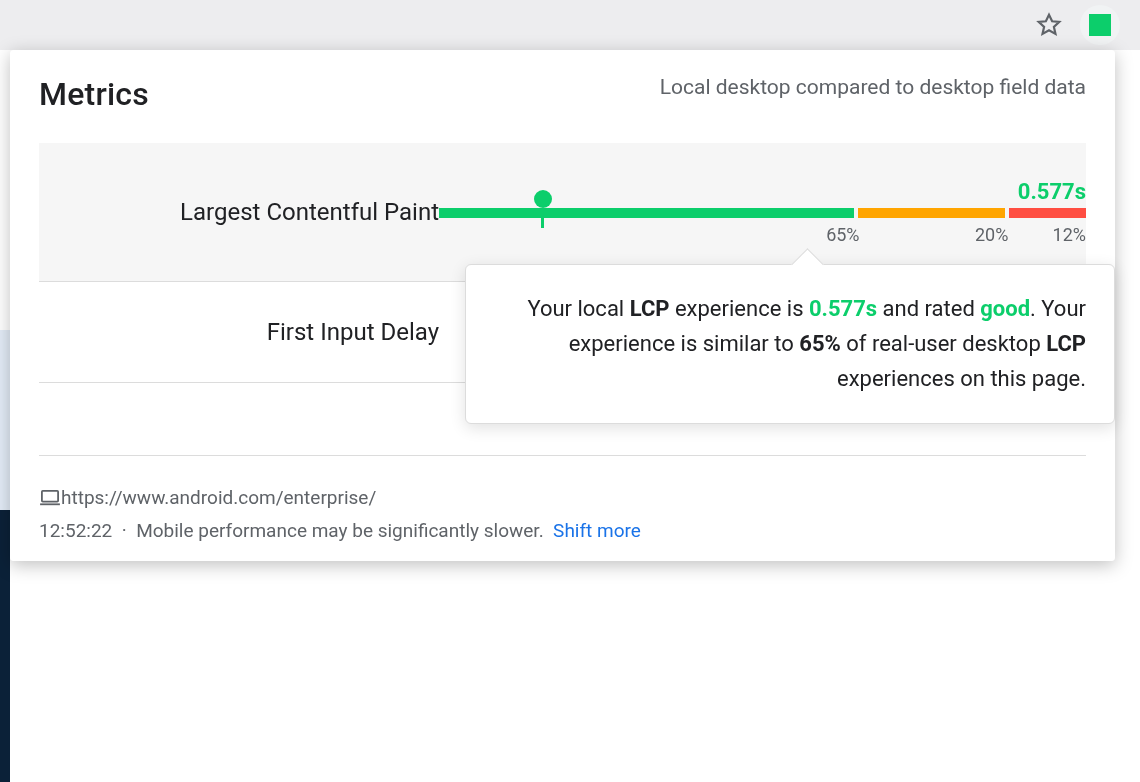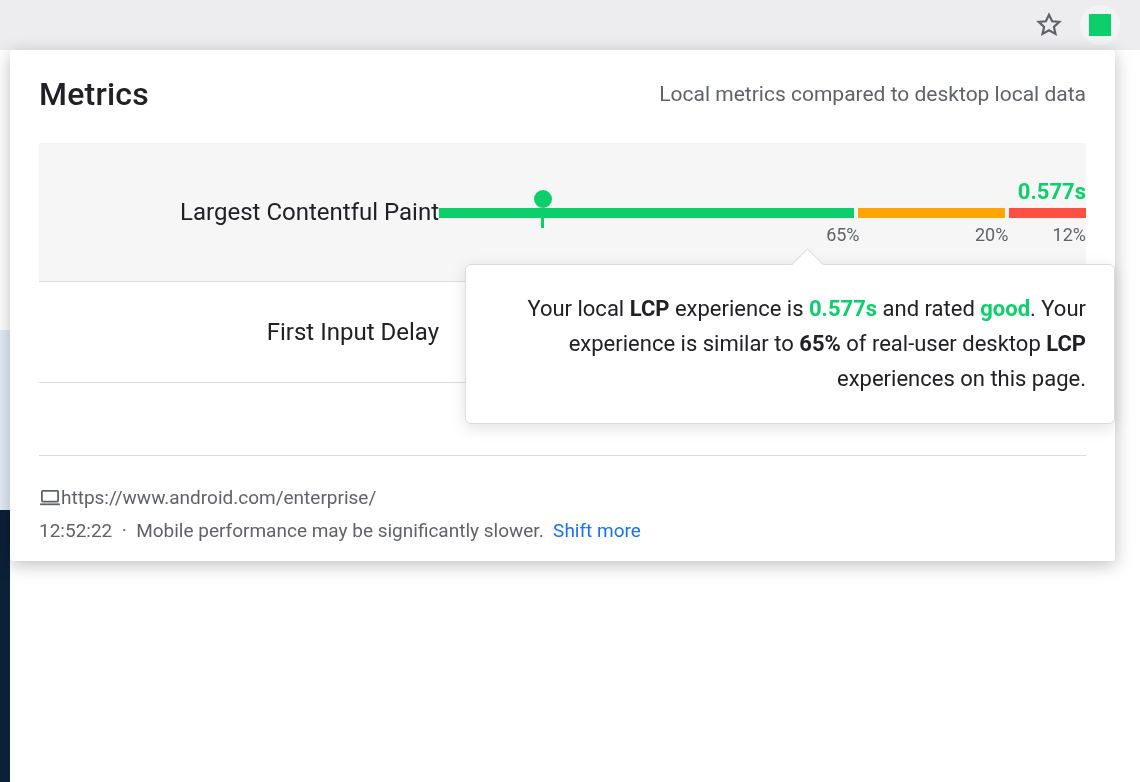--- a/index.html
+++ b/index.html
@@ -50,21 +50,21 @@
     right:25px;
     background:var(--bg);
     border:1px solid #fff;
     border-radius:3px;
     box-shadow:0 4px 18px rgba(0,0,0,0.25);
     padding:24px 28px 18px 28px;
   }
   .panel-head{
     display:flex;
     justify-content:space-between;
-    align-items:center;
+    align-items:flex-start;
     margin-bottom:30px;
   }
   .panel-head h1{
     margin:0;
     font-size:32px;
     font-weight:500;
     letter-spacing:.2px;
   }
   .panel-head .sub{
     font-size:21px;
@@ -181,21 +181,21 @@
   </span>
   <span class="profile-chip">
     <span class="sq"></span>
   </span>
 </div>
 
 <div class="panel">
 
   <div class="panel-head">
     <h1>Metrics</h1>
-    <span class="sub">Local metrics compared to desktop local data</span>
+    <span class="sub">Local desktop compared to desktop field data</span>
   </div>
 
   <div class="metric highlight">
     <div class="metric-name">Largest Contentful Paint</div>
     <div class="metric-right">
       <div class="value-label">0.577s</div>
       <div class="bar">
         <div class="marker" style="left:16%">
           <div class="dot"></div>
           <div class="tick"></div>

